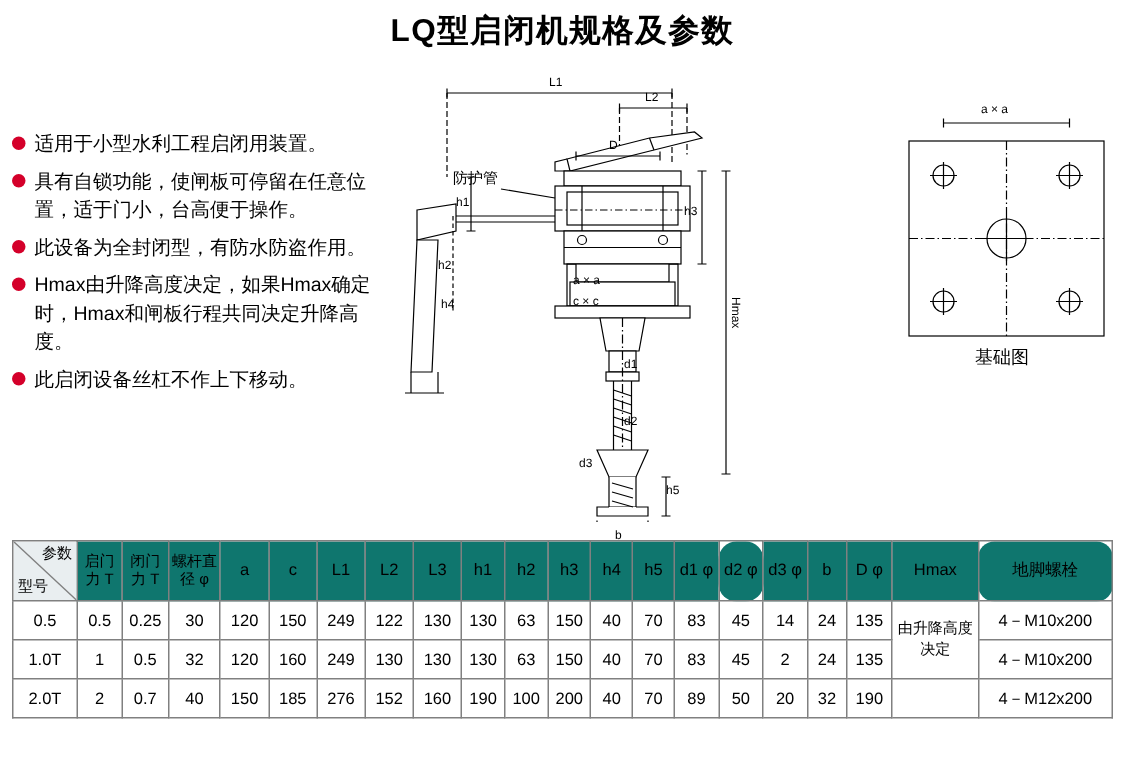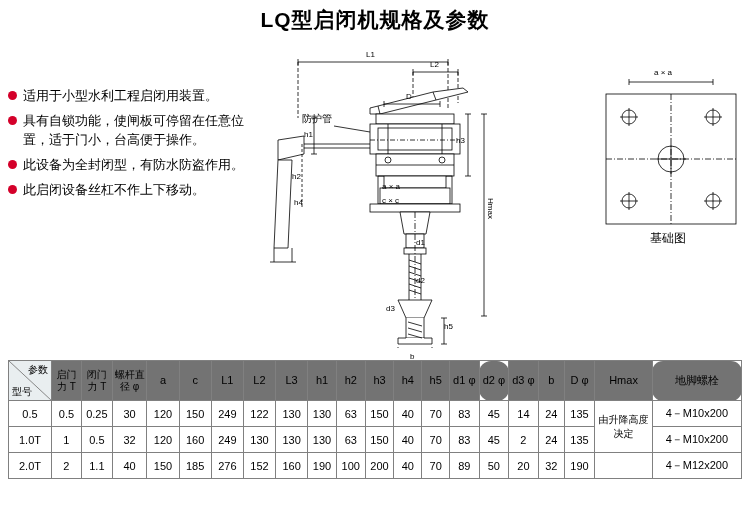--- a/index.html
+++ b/index.html
@@ -38,21 +38,21 @@
   
   #tablewrap { position:absolute; left:8px; top:360px; width:734px; }
   table { border-collapse:collapse; width:734px; }
   th, td {
     border:1px solid #808080;
     font-size:11px;
     text-align:center;
     padding:2px 1px;
     height:26px;
   }
-  thead th { background:#737373; font-weight:normal; line-height:13px; }
+  thead th { background:#0f766e; font-weight:normal; line-height:13px; }
   tbody td { background:#ffffff; }
   .hdr-corner { position:relative; padding:0; width:46px; height:40px; background:#e9eef0; }
   .hdr-corner .diag {
     position:absolute; left:0; top:0; width:100%; height:100%;
   }
   .hdr-corner .tr { position:absolute; top:2px; right:3px; font-size:10px; }
   .hdr-corner .bl { position:absolute; bottom:2px; left:3px; font-size:10px; }
   .vsmall { font-size:10px; line-height:12px; }
   .rowspan-cell { font-size:10px; line-height:14px; }
 </style>
@@ -66,20 +66,24 @@
     <span class="bullet-dot"></span>
     <span class="bullet-text">适用于小型水利工程启闭用装置。</span>
   </div>
   <div class="bullet-row">
     <span class="bullet-dot"></span>
     <span class="bullet-text">具有自锁功能，使闸板可停留在任意位置，适于门小，台高便于操作。</span>
   </div>
   <div class="bullet-row">
     <span class="bullet-dot"></span>
     <span class="bullet-text">此设备为全封闭型，有防水防盗作用。</span>
+  </div>
+  <div class="bullet-row">
+    <span class="bullet-dot"></span>
+    <span class="bullet-text">Hmax由升降高度决定，如果Hmax确定时，Hmax和闸板行程共同决定升降高度。</span>
   </div>
   <div class="bullet-row">
     <span class="bullet-dot"></span>
     <span class="bullet-text">此启闭设备丝杠不作上下移动。</span>
   </div>
 </div>
 
 <div id="drawing">
   <svg width="492" height="300" viewBox="0 0 492 300">
     <g stroke="#000" fill="none" stroke-width="0.8">
@@ -274,21 +278,21 @@
         <td>83</td>
         <td>45</td>
         <td>2</td>
         <td>24</td>
         <td>135</td>
         <td>4－M10x200</td>
       </tr>
       <tr>
         <td>2.0T</td>
         <td>2</td>
-        <td>1.1</td>
+        <td>0.7</td>
         <td>40</td>
         <td>150</td>
         <td>185</td>
         <td>276</td>
         <td>152</td>
         <td>160</td>
         <td>190</td>
         <td>100</td>
         <td>200</td>
         <td>40</td>

